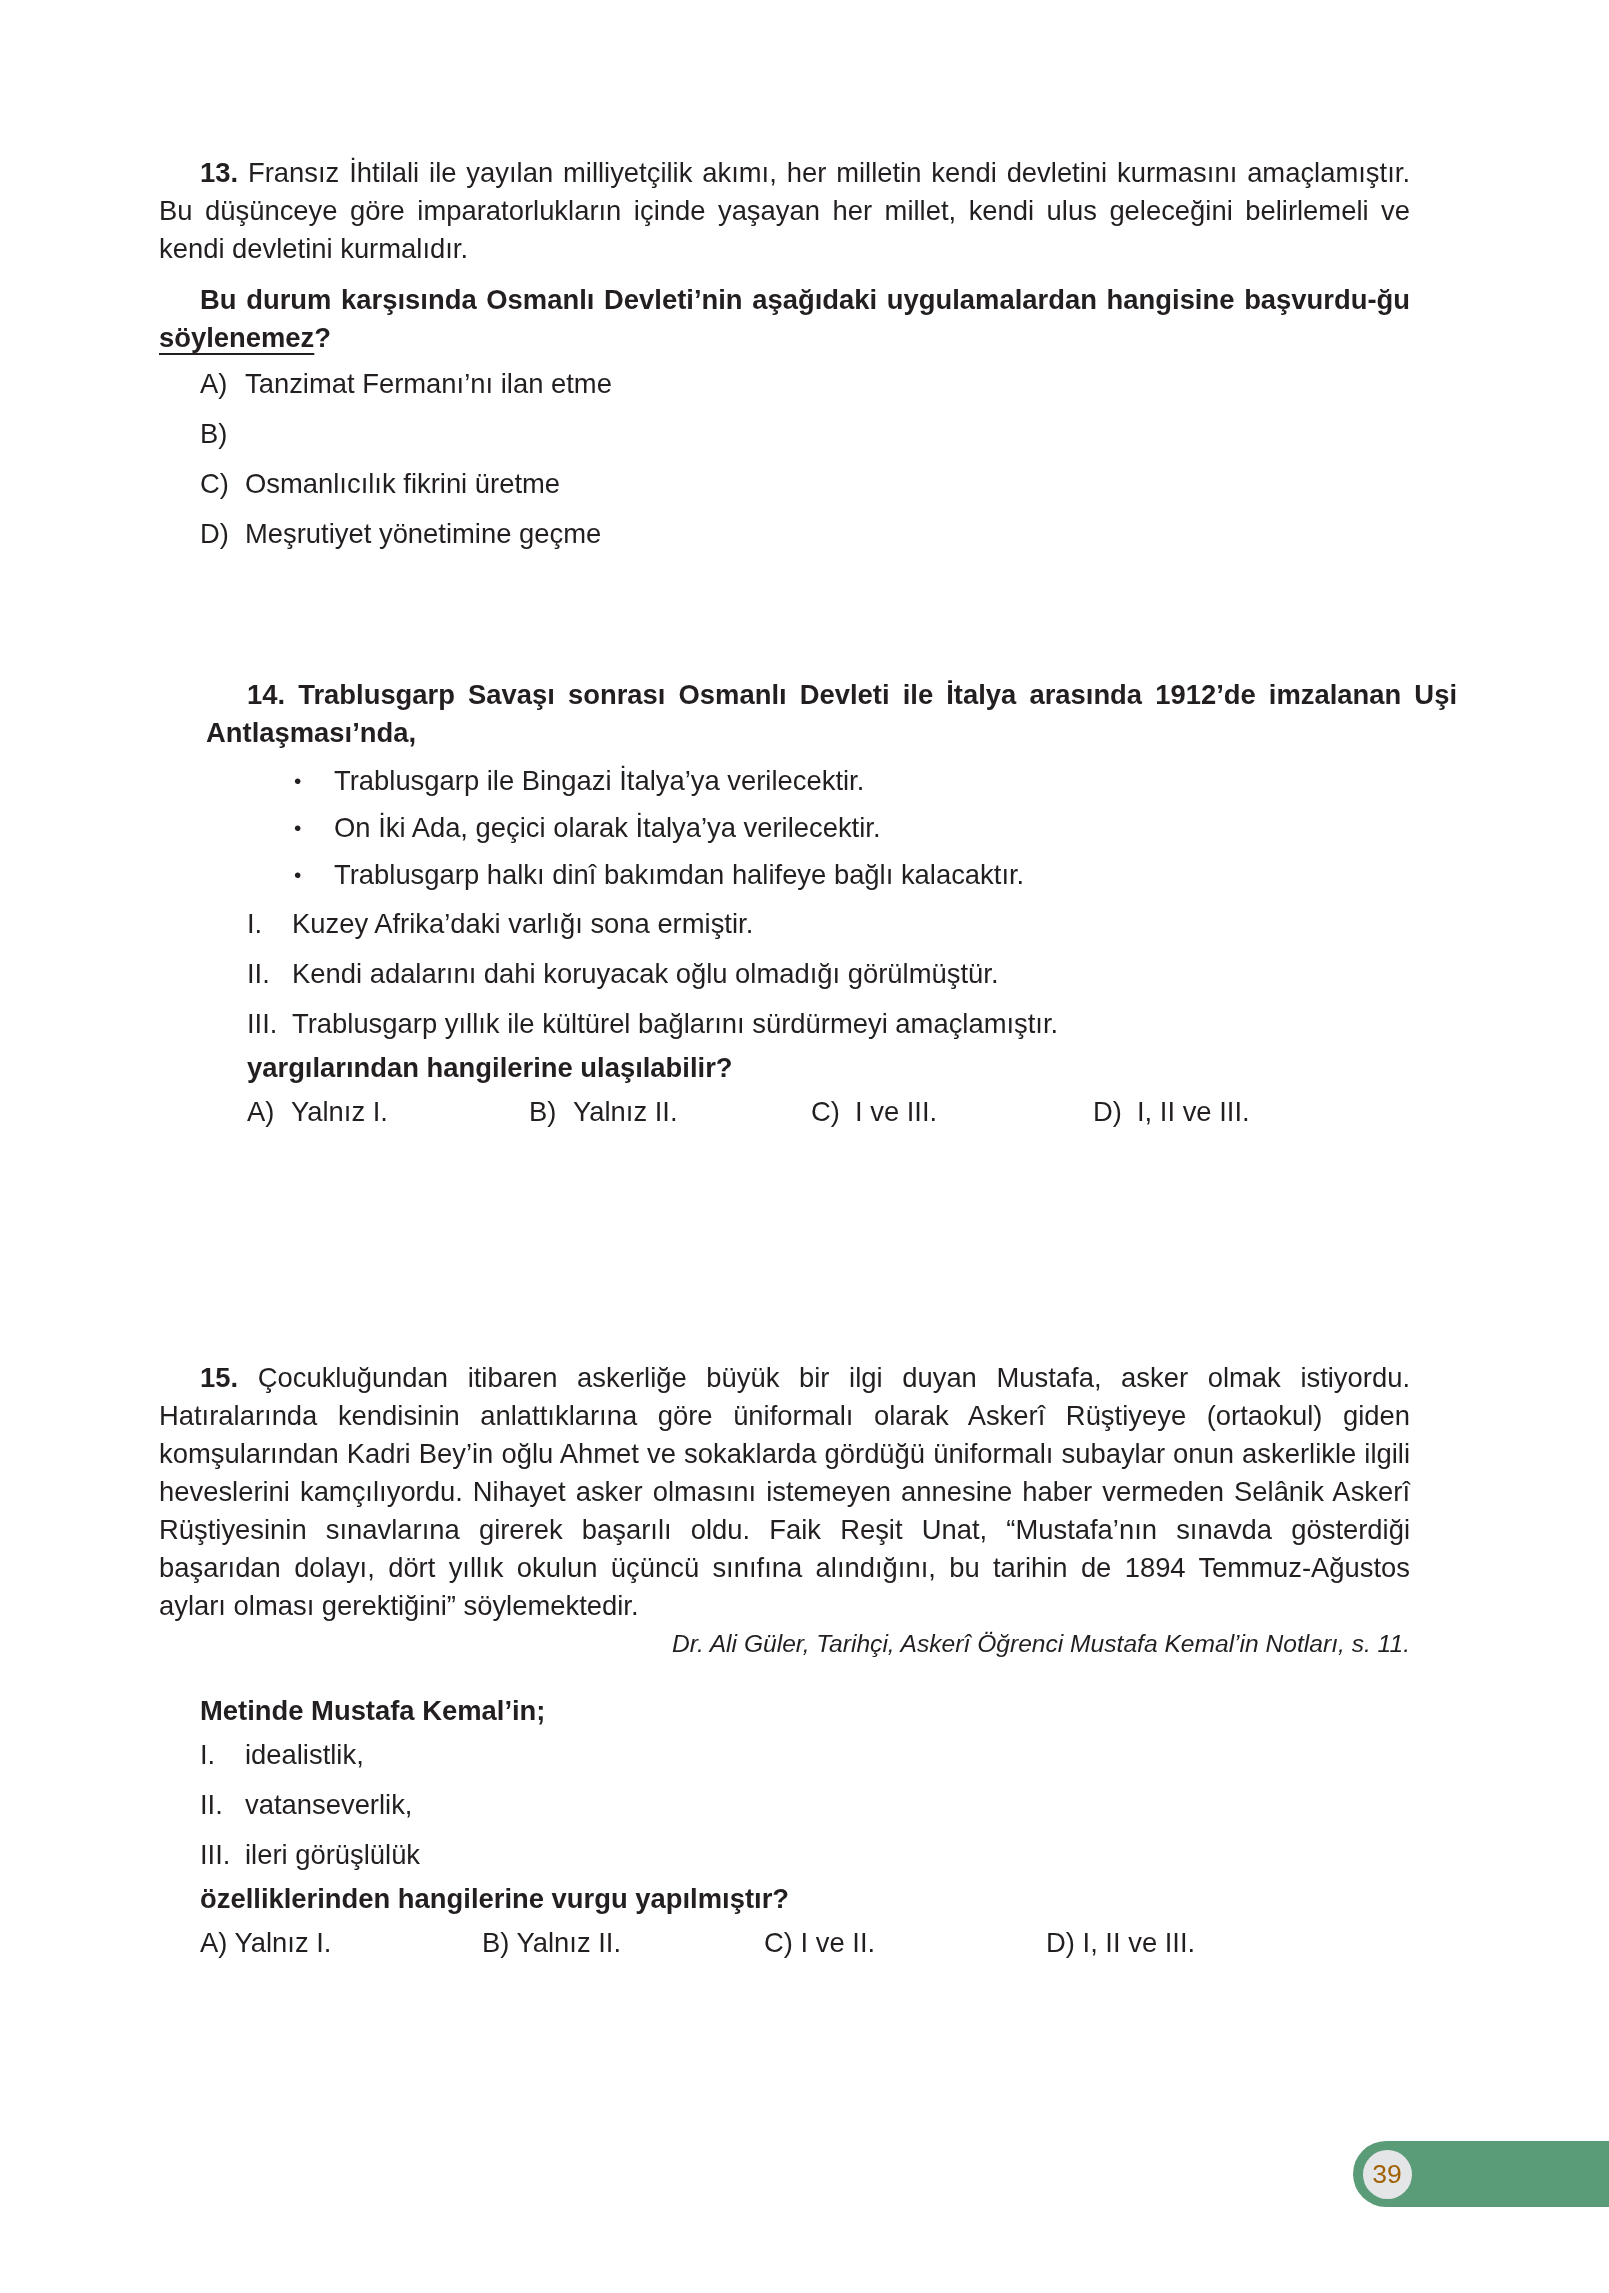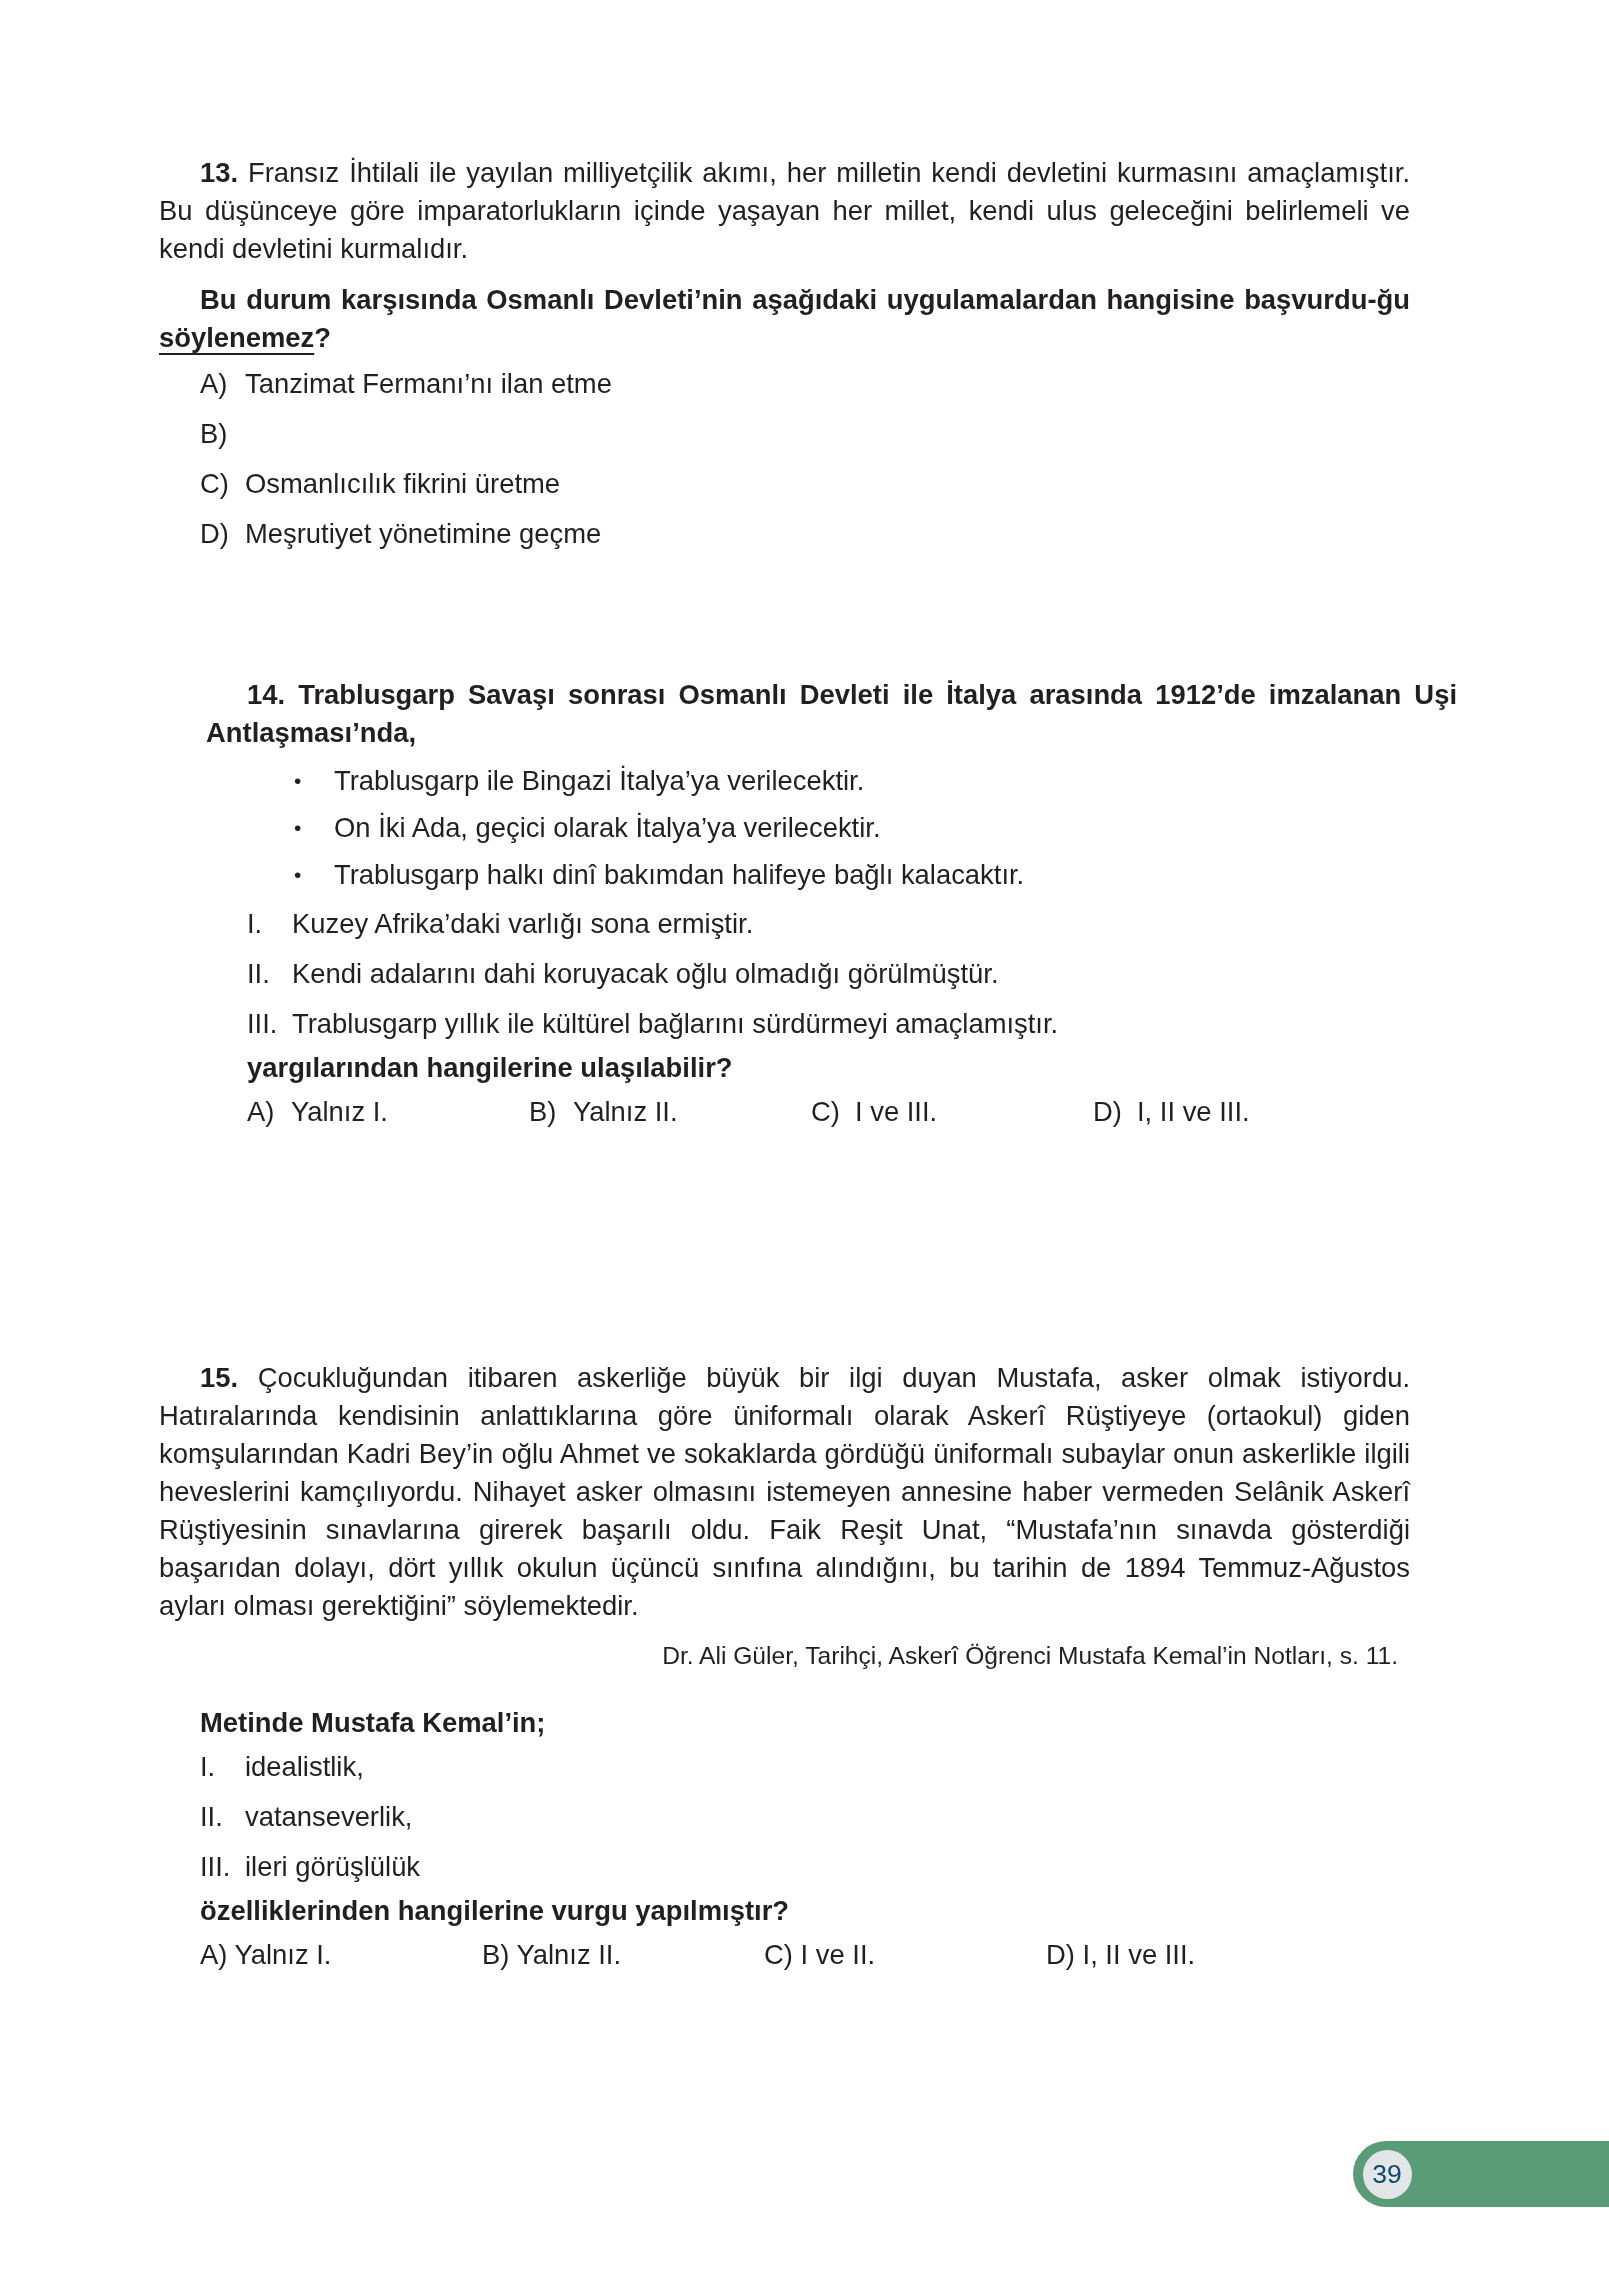--- a/index.html
+++ b/index.html
@@ -18,28 +18,28 @@
   .opt-lbl { width: 45px; }
   .rom-lbl { width: 45px; }
   .opt-list .row { height: 50px; align-items: center; }
   .rom-list .row { height: 50px; align-items: center; }
   .inline-opts { display: flex; padding-left: 41px; height: 50px; align-items: center; }
   .inline-opts .cell { width: 282px; white-space: nowrap; }
   .bul-list { padding-left: 88px; }
   .bul-list .row { height: 47px; align-items: center; }
   .bullet { width: 40px; font-size: 21px; }
   .u { text-decoration: underline; text-underline-offset: 5.7px; text-decoration-thickness: 1.9px; }
-  .source { text-align: right; font-size: 24.6px; line-height: 38px; margin: 12px; }
+  .source { text-align: right; font-style: italic; font-size: 24.6px; line-height: 38px; margin: 0; }
   .page-tab {
     position: absolute; left: 1353px; top: 2141px; width: 256px; height: 66px;
     background: #5a9b78; border-radius: 33px 0 0 33px;
   }
   .page-circle {
     position: absolute; left: 9.5px; top: 8.5px; width: 49px; height: 49px; border-radius: 50%;
-    background: #e4e5e7; color: #0c4a6e; font-size: 26.5px; line-height: 49px; text-align: center;
+    background: #e4e5e7; color: #a16207; font-size: 26.5px; line-height: 49px; text-align: center;
   }
 </style>
 </head>
 <body>
 
 <div class="q" style="top:154px;">
   <p class="p indent">
     <span class="bold">13.</span><span> Fransız İhtilali ile yayılan milliyetçilik akımı, her milletin kendi devletini kurmasını amaçlamıştır. Bu düşünceye göre imparatorlukların içinde yaşayan her millet, kendi ulus geleceğini belirlemeli ve kendi devletini kurmalıdır.</span>
   </p>
   <p class="p indent bold" style="margin-top:13.2px;">

